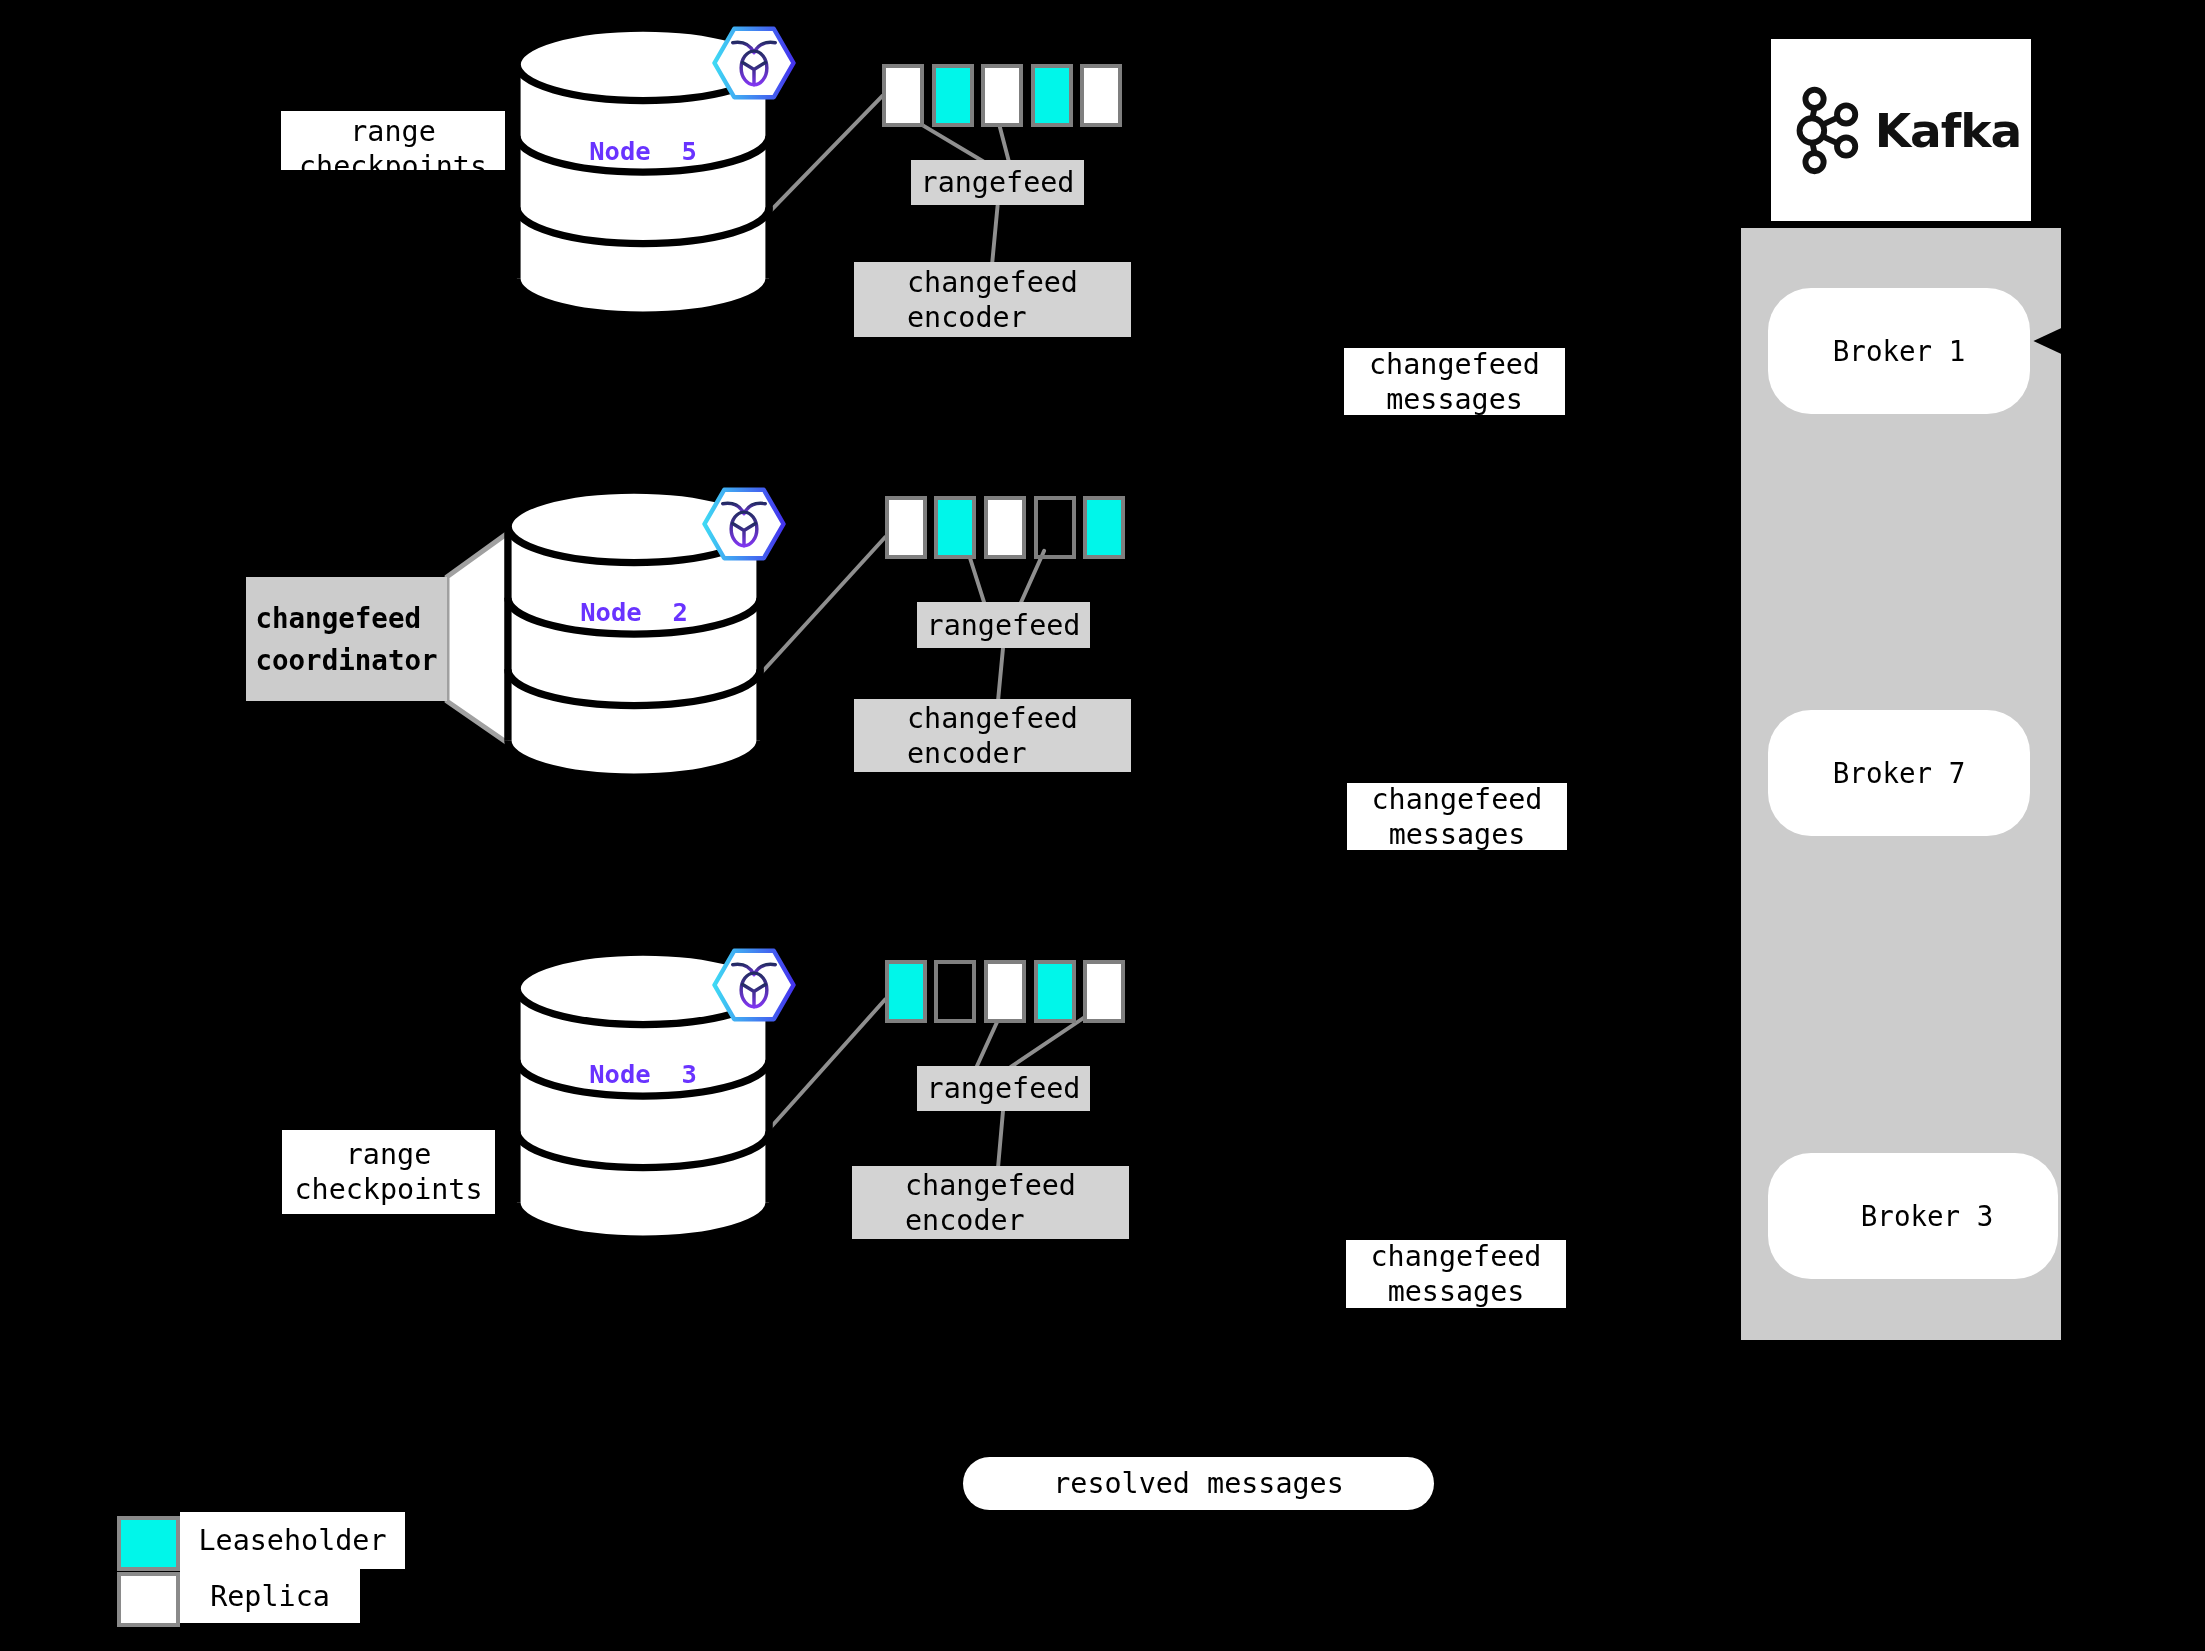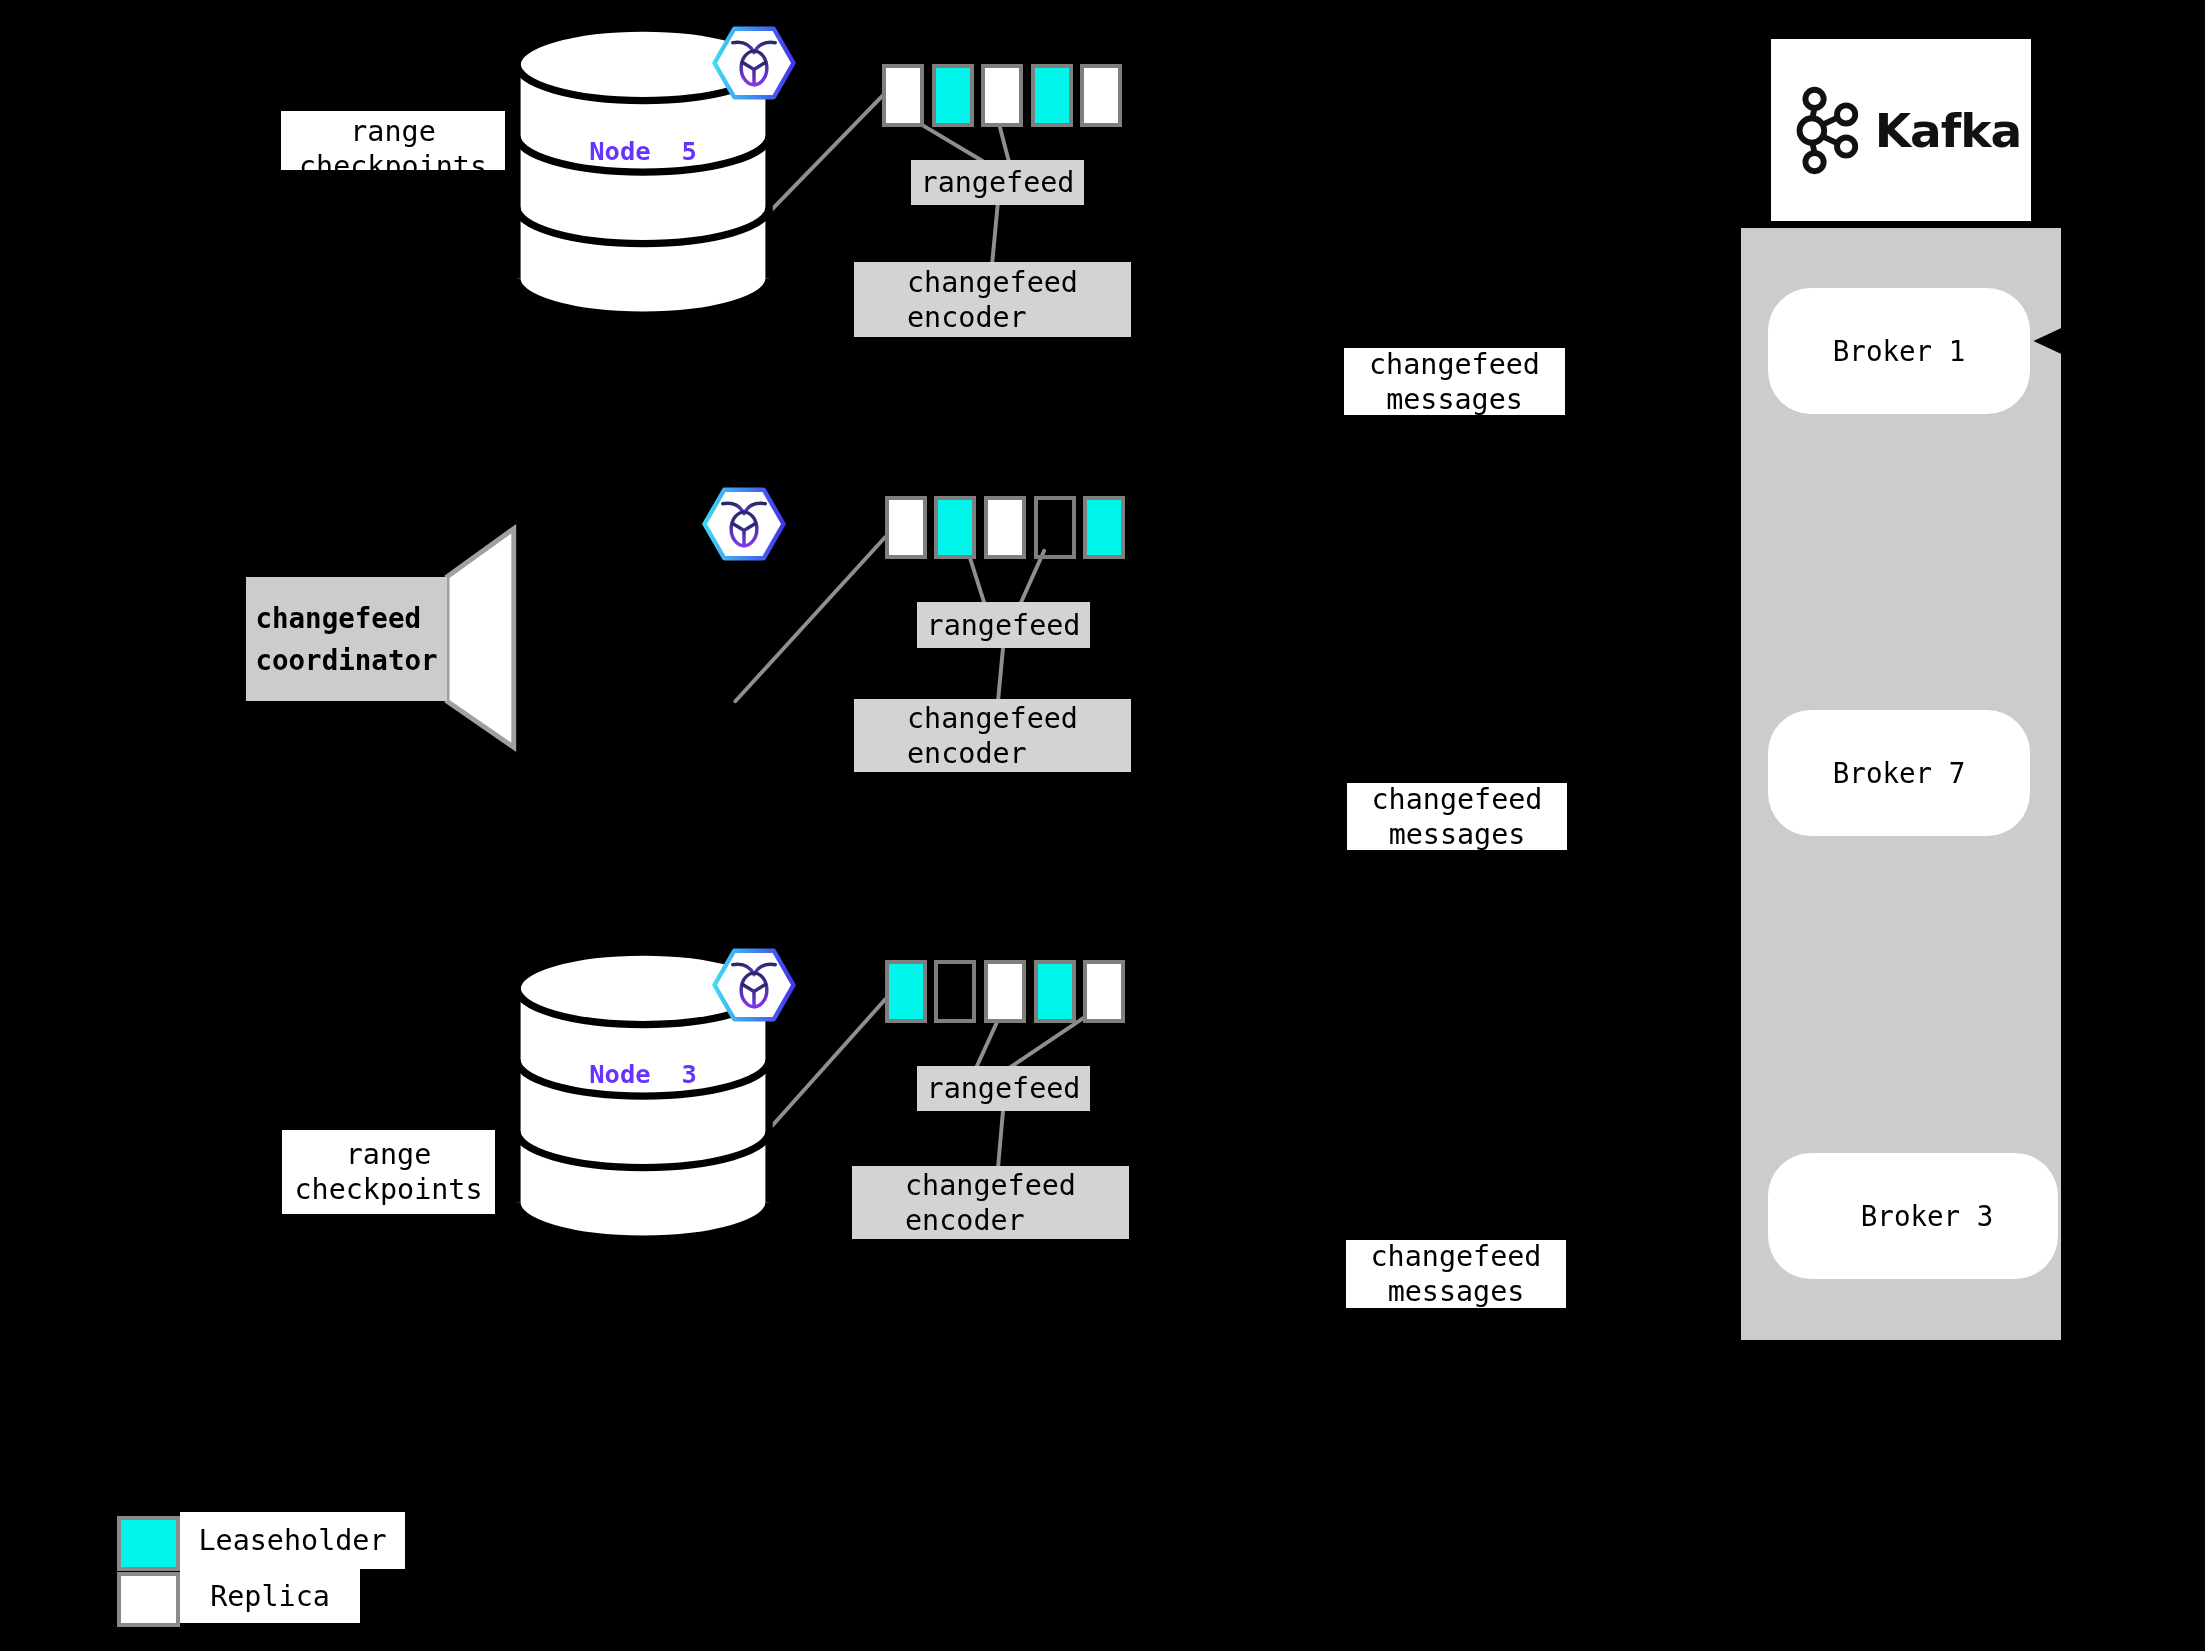--- a/index.html
+++ b/index.html
@@ -89,20 +89,31 @@
   <div class="abs wbox clip-top" style="left:281px;top:111px;width:224px;height:59px;">range
 checkpoints</div>
   <div class="abs gbox" style="left:911px;top:160px;width:173px;height:45px;">rangefeed</div>
   <div class="abs gbox" style="left:854px;top:262px;width:277px;height:75px;">changefeed
 encoder</div>
   <div class="abs wbox" style="left:1344px;top:348px;width:221px;height:67px;">changefeed
 messages</div>
 
   <div class="abs gbox coord" style="left:246px;top:577px;width:201px;height:124px;">changefeed
 coordinator</div>
+  <div class="abs" style="left:504px;top:485px;width:260px;height:302px;">
+    <svg width="260" height="302" viewBox="0 0 531 612">
+      <path d="M8,82 A257,74 0 0 1 523,82 L523,520 A257,74 0 0 1 8,520 Z" fill="#fff"></path>
+      <path d="M8,82 L8,520 M523,82 L523,520" stroke="#000" stroke-width="15" fill="none"></path>
+      <path d="M8,520 A257,74 0 0 0 523,520" stroke="#000" stroke-width="15" fill="none"></path>
+      <path d="M8,228 A257,74 0 0 0 523,228" stroke="#000" stroke-width="15" fill="none"></path>
+      <path d="M8,374 A257,74 0 0 0 523,374" stroke="#000" stroke-width="15" fill="none"></path>
+      <ellipse cx="265.5" cy="82" rx="257" ry="74" fill="#fff" stroke="#000" stroke-width="15"></ellipse>
+    </svg>
+    <div class="node-label" style="top:112px;">Node  2</div>
+  </div>
   <svg class="abs" style="left:702px;top:482px;" width="84" height="84" viewBox="0 0 170 170">
     <defs>
       <linearGradient id="hx2" x1="0" y1="0" x2="1" y2="0">
           <stop offset="0" stop-color="#3FD9F4"></stop>
           <stop offset="1" stop-color="#4433EE"></stop>
         </linearGradient>
       <linearGradient id="bg2" x1="0" y1="0" x2="0" y2="1">
           <stop offset="0" stop-color="#232B63"></stop>
           <stop offset="1" stop-color="#8036F0"></stop>
         </linearGradient>
@@ -182,20 +193,21 @@
   </div>
   <div class="abs container" style="left:1741px;top:228px;width:320px;height:1112px;"></div>
   <div class="broker" style="top:288px;">Broker 1</div>
   <div class="broker" style="top:710px;">Broker 7</div>
   <div class="broker" style="top:1153px;padding-left:28px;">Broker 3</div>
 
   <svg class="layer" style="pointer-events:none;" viewBox="0 0 4498 3369" width="2205" height="1652">
     <polygon points="4148,695 4206,668 4206,722" fill="#000"></polygon>
   </svg>
 
+  <div class="abs wbox pill" style="left:963px;top:1457px;width:471px;height:53px;white-space:pre;">resolved messages</div>
 
   <div class="abs sq legend-sq" style="left:117px;top:1516px;" data-kind="leaseholder"></div>
   <div class="abs sq legend-sq" style="left:117px;top:1572px;" data-kind="replica"></div>
   <div class="abs wbox" style="left:180px;top:1512px;width:225px;height:57px;">Leaseholder</div>
   <div class="abs wbox" style="left:180px;top:1569px;width:180px;height:54px;">Replica</div>
 
 </div>
 
 
 </body></html>

